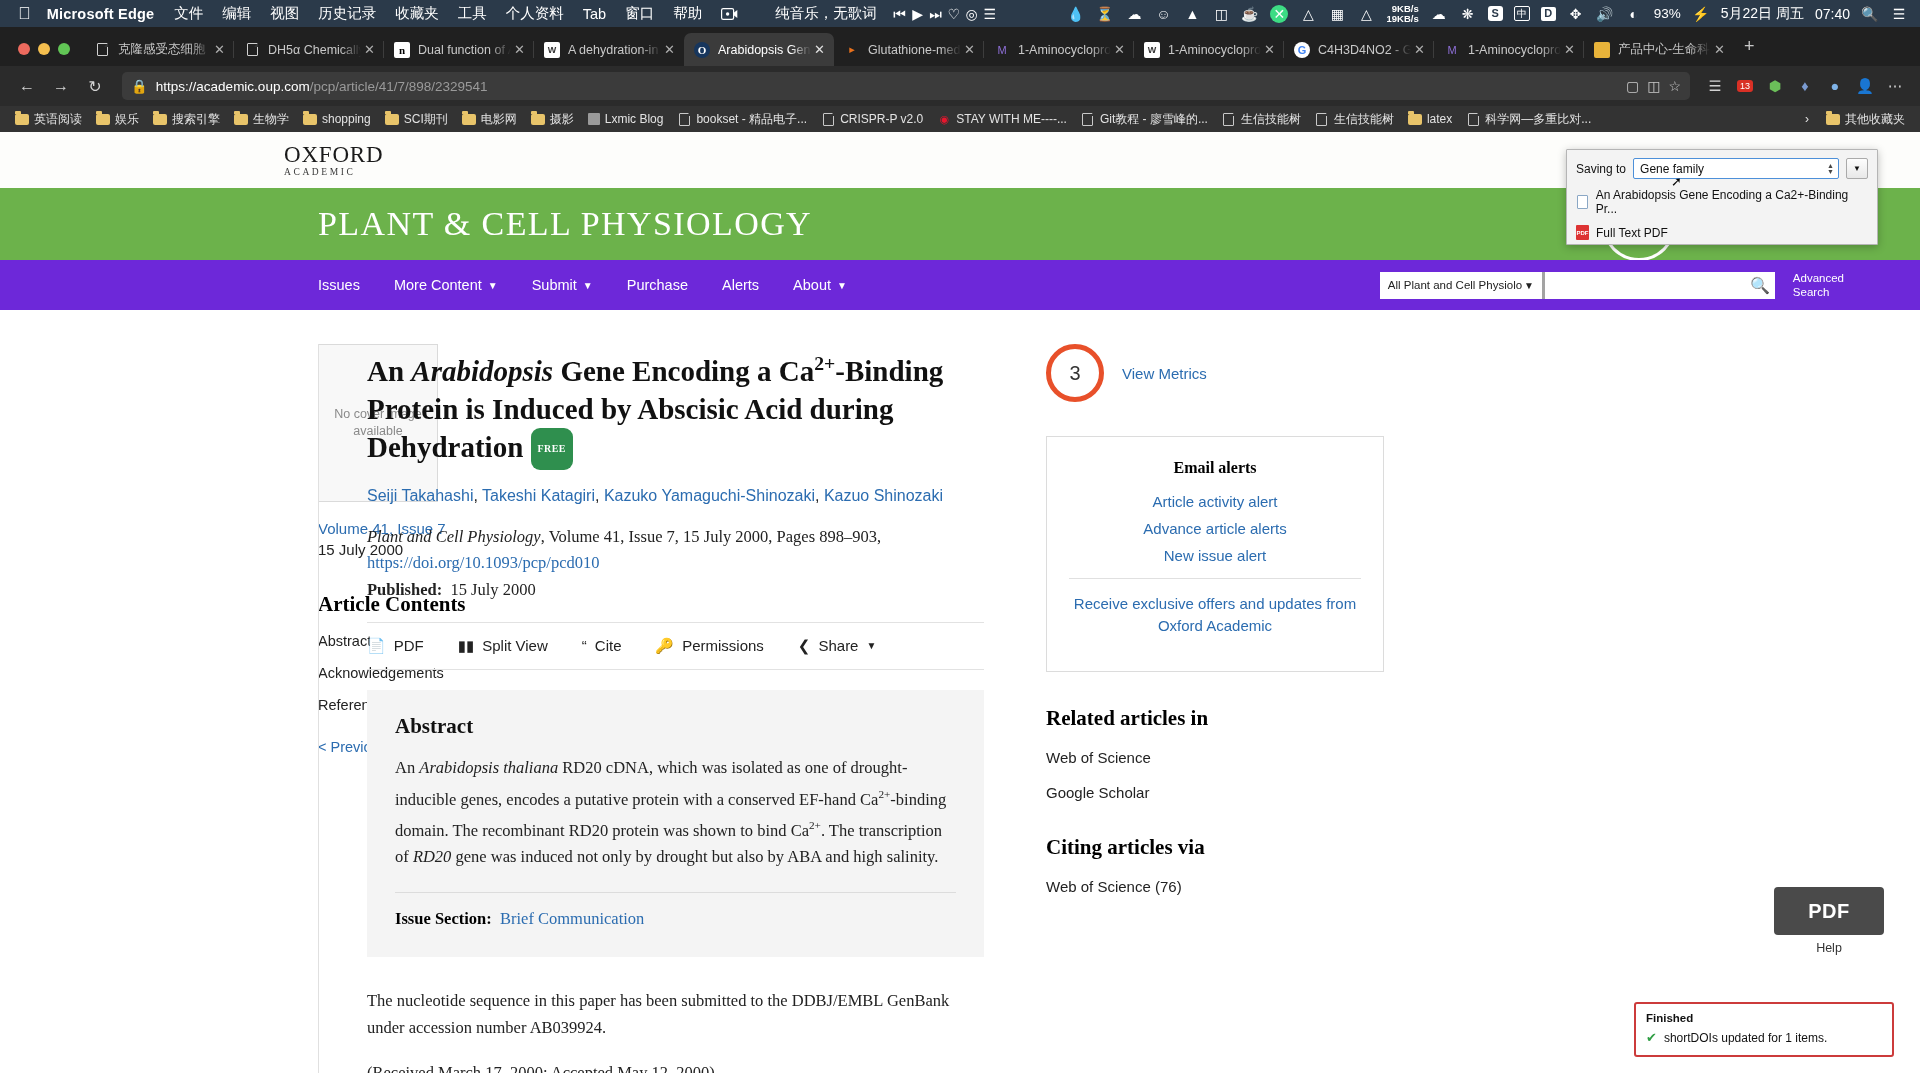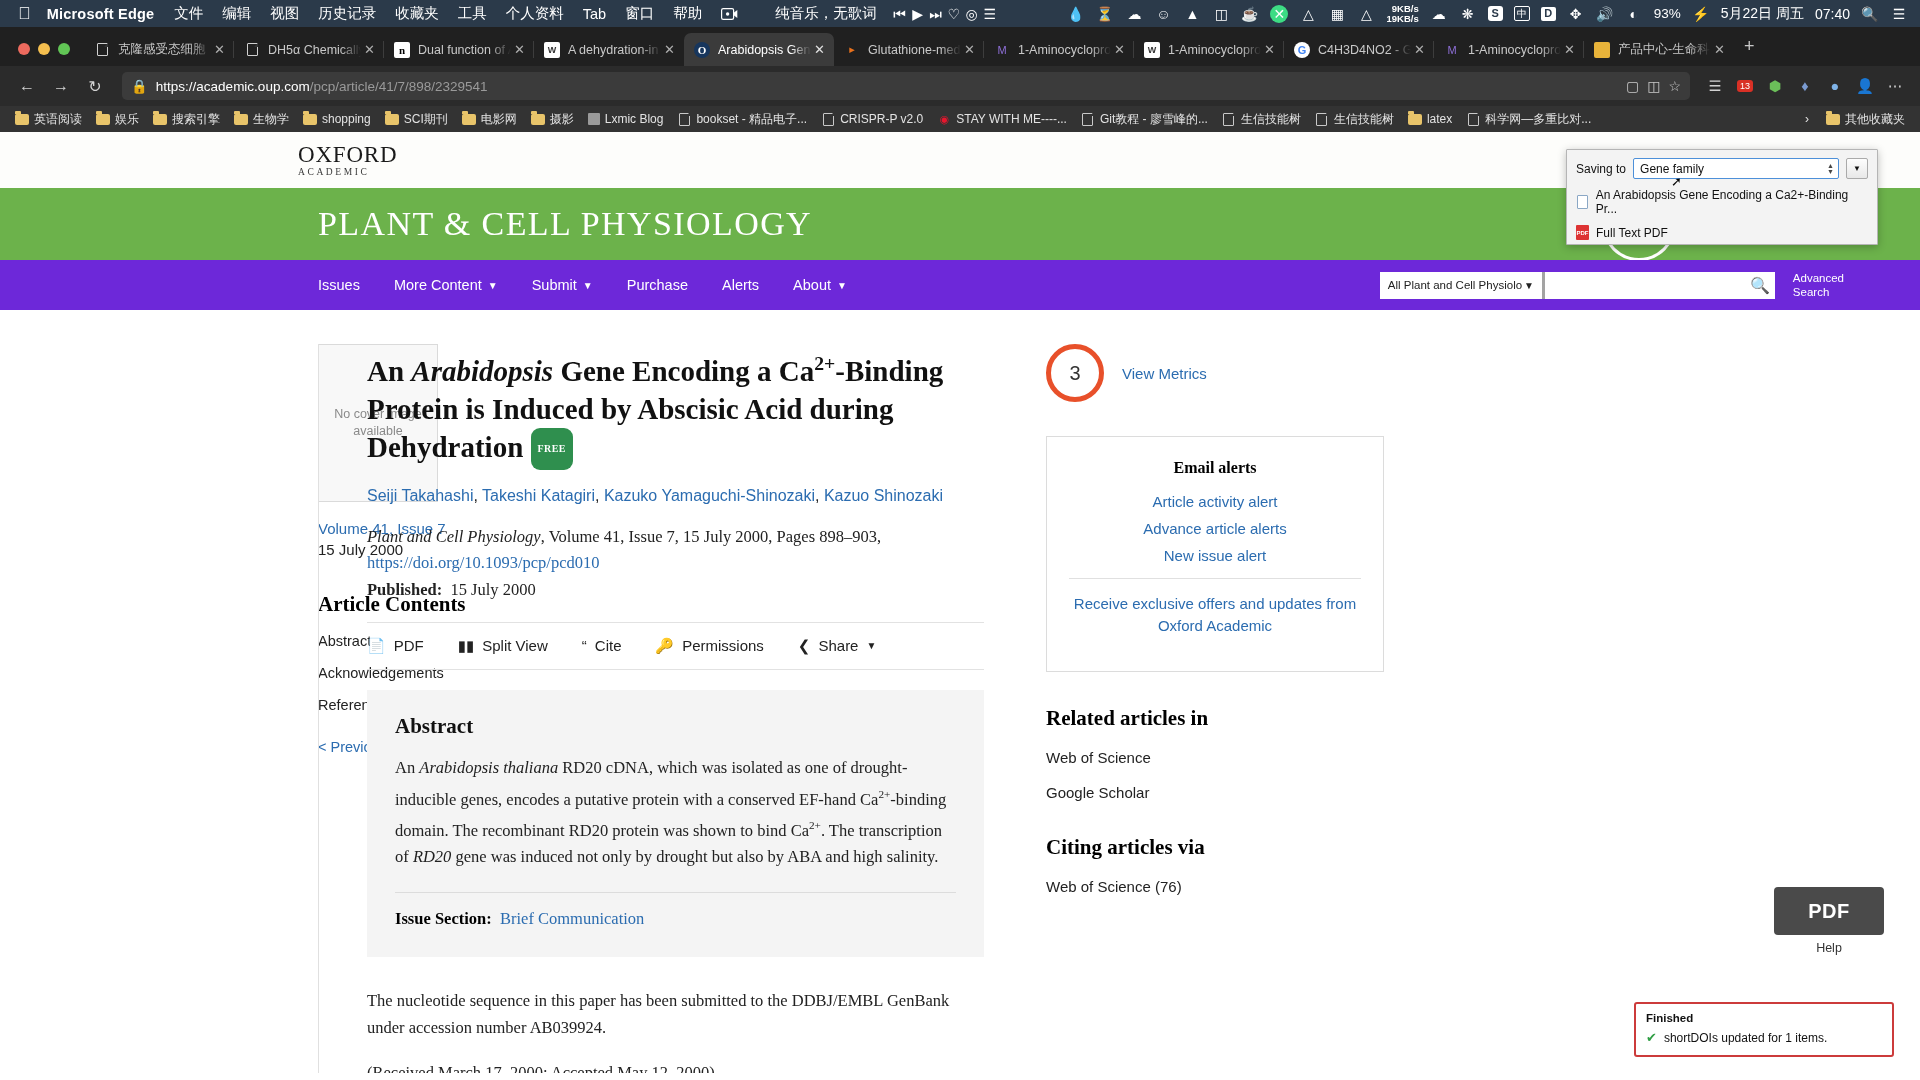--- a/index.html
+++ b/index.html
@@ -109,21 +109,21 @@
   .folder-ico::before{
     content:""; position:absolute; top:-2.5px; left:0; width:6px; height:3px; background:#e8c46a; border-radius:1px 1px 0 0;
   }
   .doc-ico { width: 11px; height: 13px; border: 1.3px solid #c9c9c9; border-radius: 1px; position: relative;}
   .doc-ico::after{ content:""; position:absolute; top:-1.3px; right:-1.3px; border-width:0 0 4px 4px; border-style:solid; border-color: transparent transparent #333 transparent;}
   .bm-overflow { margin-left: auto; display:flex; align-items:center; gap: 10px;}
 
   
   .page { height: 941px; background: #fff; position: relative; overflow: hidden; }
 
-  .oup-top { height: 56px; background: #fdfdfb; display: flex; align-items: center; padding: 0 38px; position: relative;}
+  .oup-top { height: 56px; background: #fdfdfb; display: flex; align-items: center; padding: 0 24px; position: relative;}
   .oup-logo { font-family: "Liberation Serif", serif; line-height: 1; margin-left: 260px;}
   .oup-logo .l1 { font-size: 23px; letter-spacing: .8px; color: #1a1a1a;}
   .oup-logo .l2 { font-size: 9.5px; letter-spacing: 2.6px; color: #3a3a3a; margin-top: 2px;}
   .oup-top-right { margin-left: auto; display: flex; align-items: center; gap: 34px; font-size: 14.5px; color: #1a1a1a; padding-right: 30px;}
 
   .oup-banner {
     height: 72px; background: #6cb24b;
     display: flex; align-items: center; padding: 0 46px; position: relative; overflow: hidden;
   }
   .journal-title {

